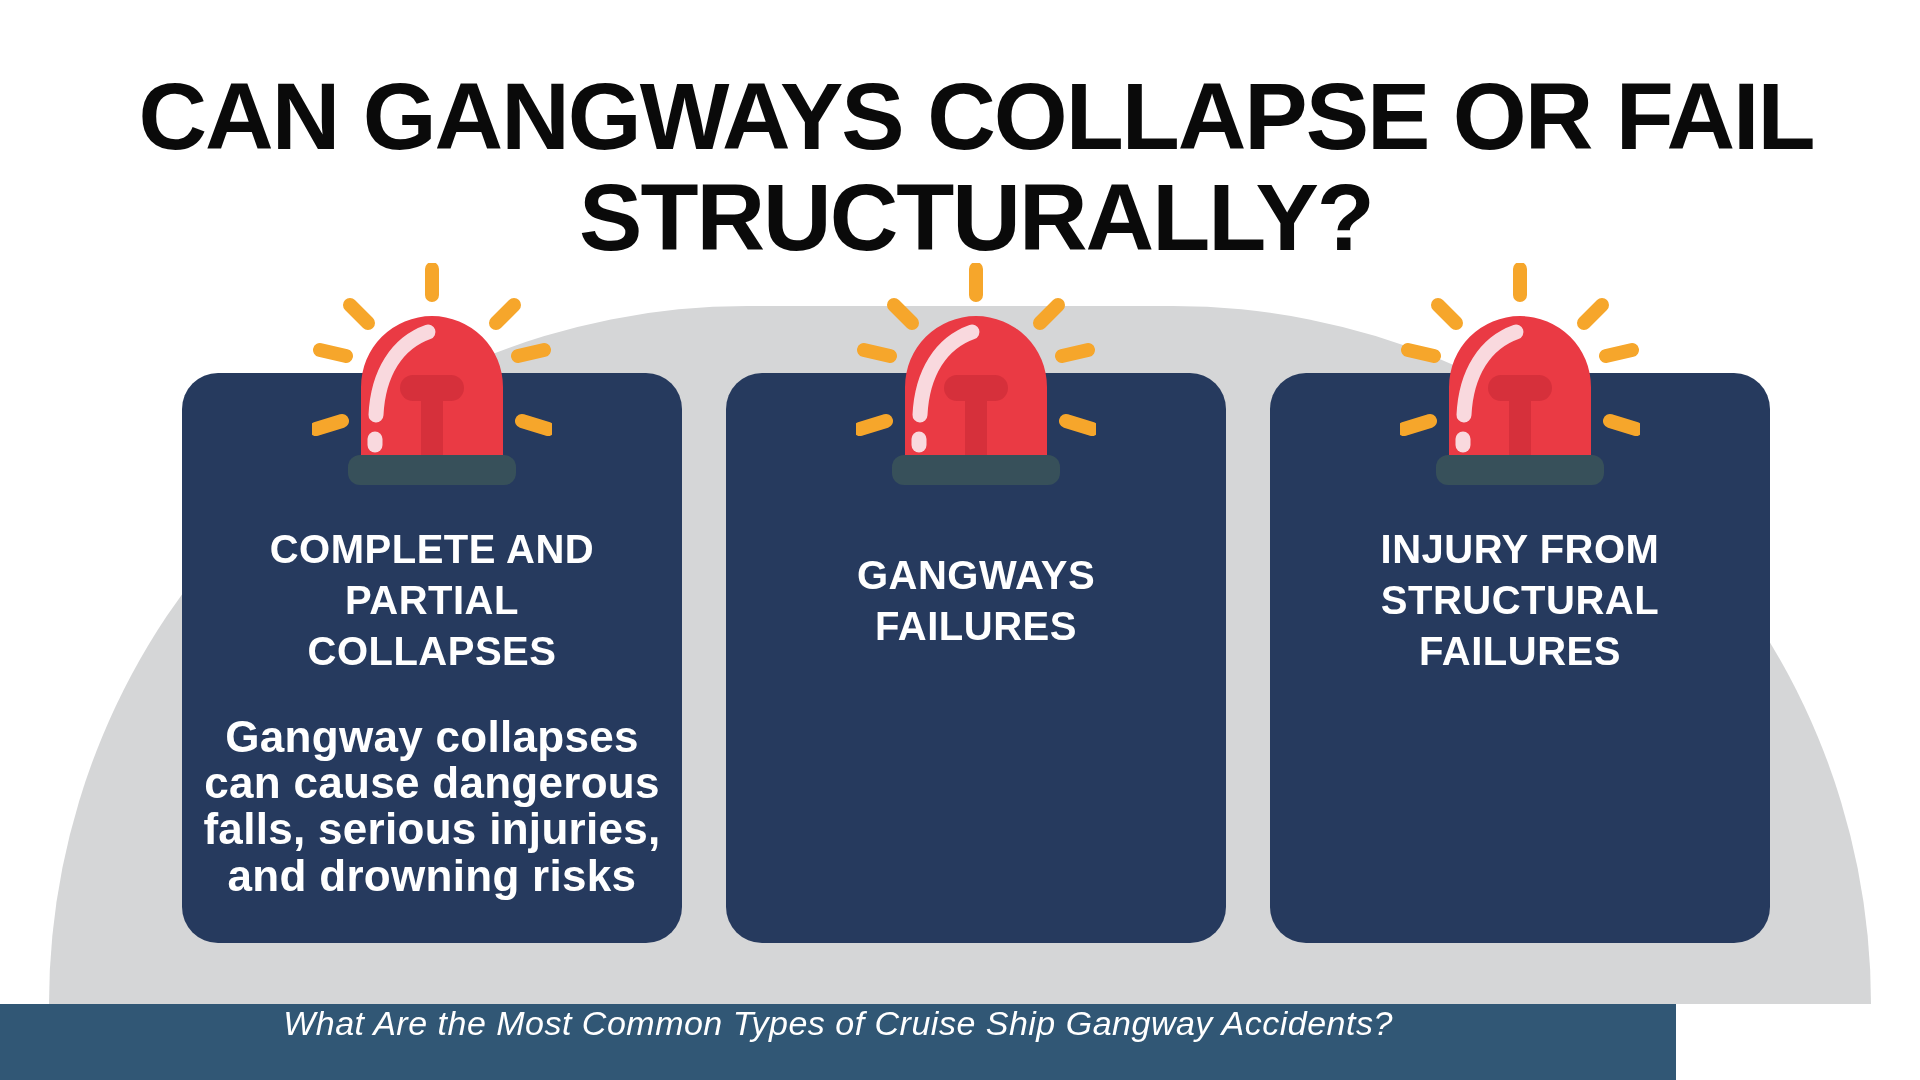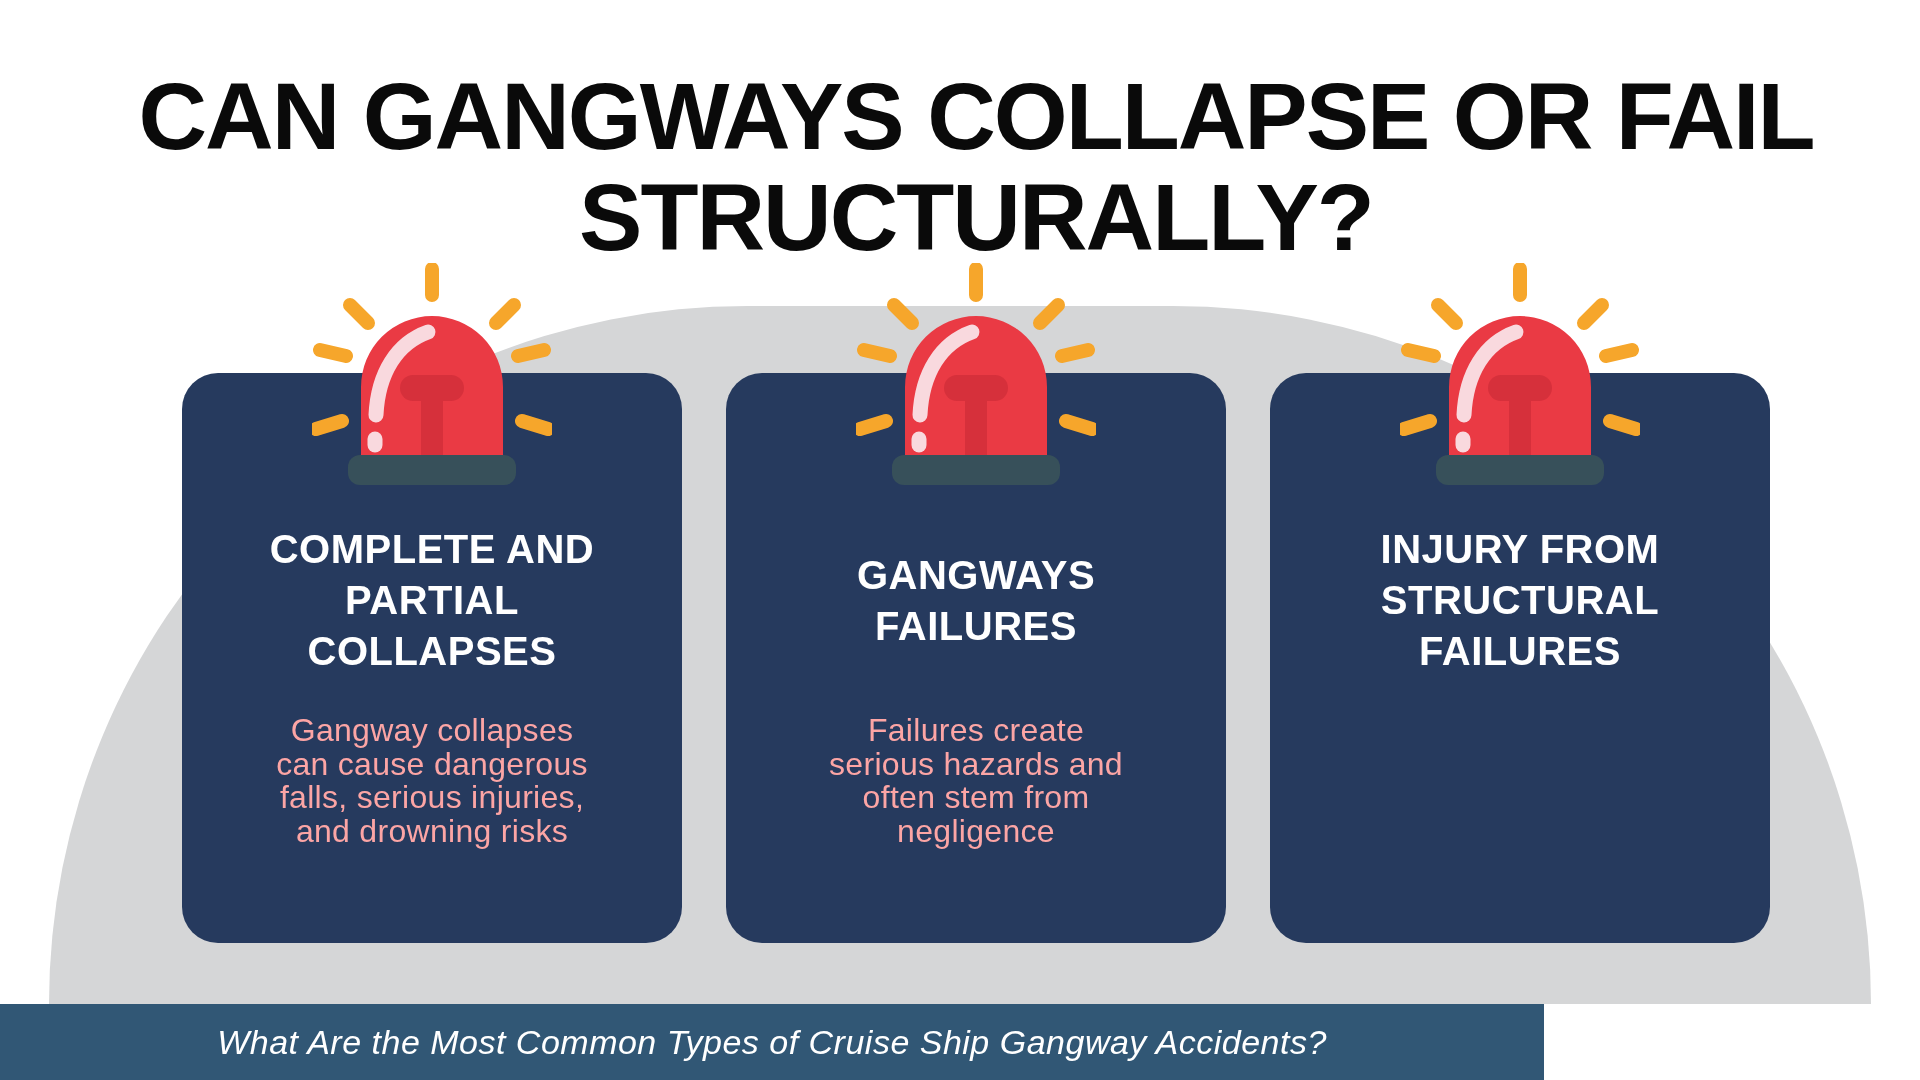--- a/index.html
+++ b/index.html
@@ -72,34 +72,33 @@
     align-items:center;
     justify-content:center;
     font-size:40px;
     font-weight:700;
     letter-spacing:0.5px;
     line-height:1.27;
     white-space:pre-line;
   }
   .card-body{
     margin-top:26px;
-    font-size:32px;
-    font-weight:400;
+    font-size:44px;
+    font-weight:700;
     line-height:1.05;
     letter-spacing:0.3px;
     white-space:pre-line;
-    color:#fca5a5;
+    color:#ffffff;
   }
   .footer{
     position:absolute;
     left:0; top:1004px;
-    width:1544px; height:76px;
+    width:1676px; height:76px;
     background:var(--footer-bg);
     display:flex;
-    align-items:center;
     justify-content:center;
   }
   .footer-text{
     color:#ffffff;
     font-size:34px;
     font-style:italic;
     letter-spacing:0.5px;
   }
   
   .s-ray{stroke:var(--siren-ray);stroke-width:14;stroke-linecap:round;fill:none;}
@@ -142,24 +141,20 @@
       <path class="s-ray" d="M120,32 120,6 M56,60 38,42 M184,60 202,42 M34,93 8,87 M206,93 232,87 M30,158 4,166 M210,158 236,166"></path>
       <path class="s-dome" d="M49,196 L49,124 A71,71 0 0 1 191,124 L191,196 Z"></path>
       <rect class="s-stem" x="88" y="112" width="64" height="26" rx="13"></rect>
       <rect class="s-stem" x="109" y="125" width="22" height="70"></rect>
       <path class="s-hl" d="M64,152 C66,110 85,80 116,69"></path>
       <path class="s-hl" d="M63,176 L63,182"></path>
       <rect class="s-base" x="36" y="192" width="168" height="30" rx="12"></rect>
     </svg>
     <div class="card-heading">GANGWAYS
 FAILURES</div>
-    <div class="card-body">Failures create
-serious hazards and
-often stem from
-negligence</div>
   </div>
 
   <div class="card">
     <svg class="card-icon" viewBox="0 0 240 225" aria-hidden="true">
       <path class="s-ray" d="M120,32 120,6 M56,60 38,42 M184,60 202,42 M34,93 8,87 M206,93 232,87 M30,158 4,166 M210,158 236,166"></path>
       <path class="s-dome" d="M49,196 L49,124 A71,71 0 0 1 191,124 L191,196 Z"></path>
       <rect class="s-stem" x="88" y="112" width="64" height="26" rx="13"></rect>
       <rect class="s-stem" x="109" y="125" width="22" height="70"></rect>
       <path class="s-hl" d="M64,152 C66,110 85,80 116,69"></path>
       <path class="s-hl" d="M63,176 L63,182"></path>

